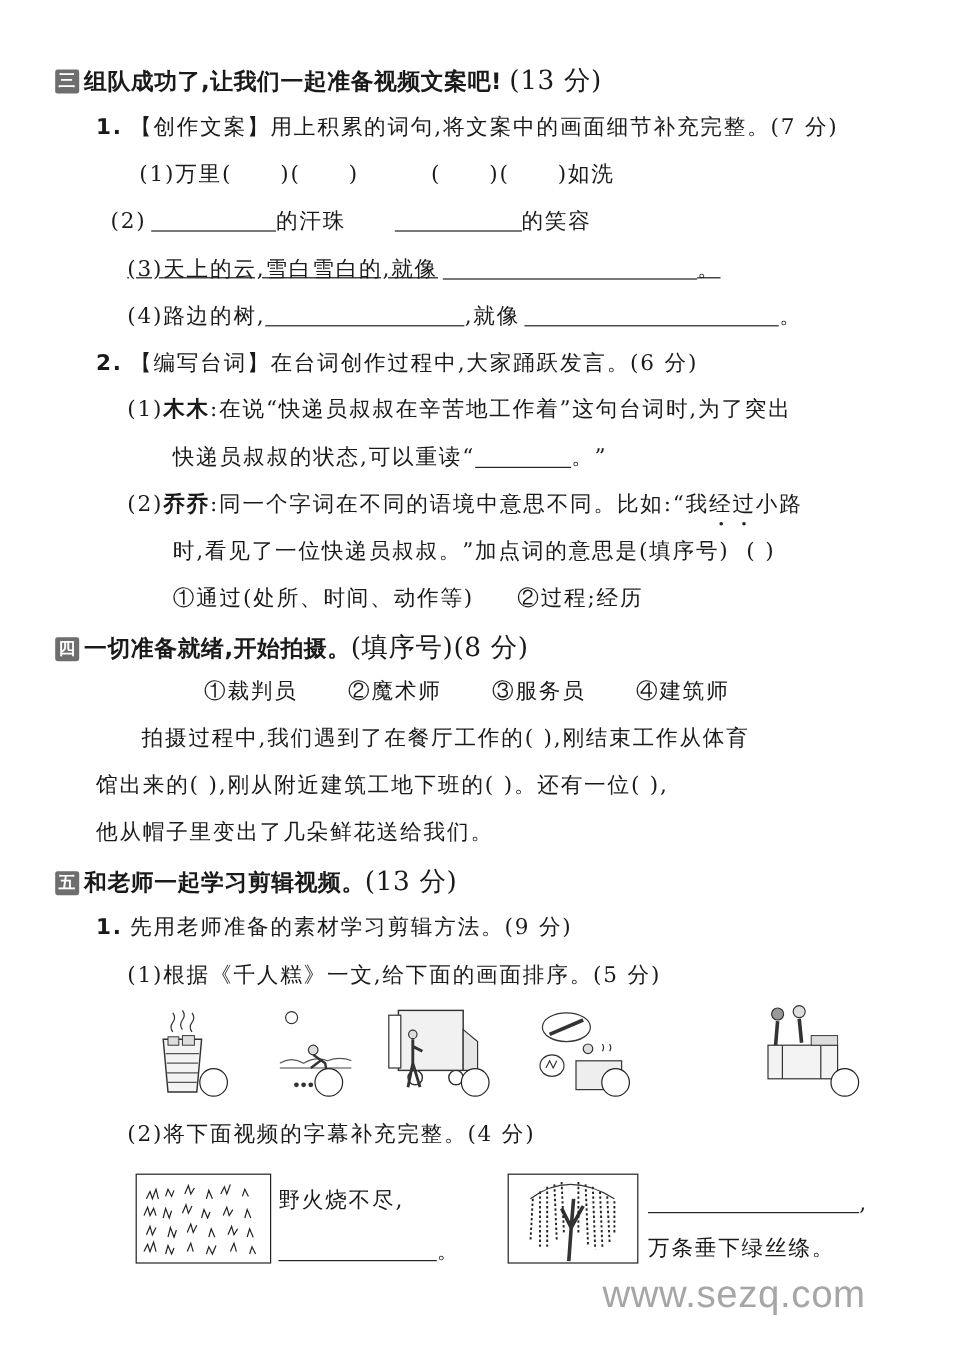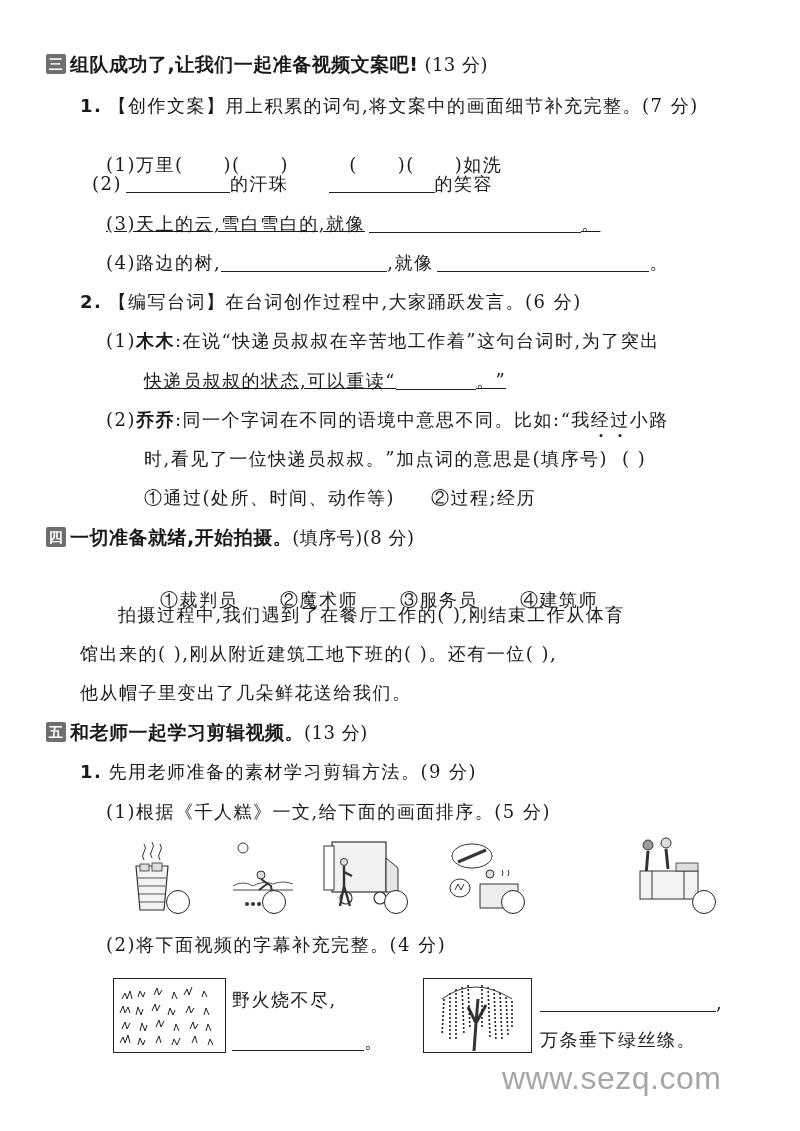--- a/index.html
+++ b/index.html
@@ -12,21 +12,21 @@
   .sec-title {
     font-family: "DejaVu Sans", "Liberation Sans", sans-serif;
     font-weight: bold; font-size: 19px; letter-spacing: 0.5px;
   }
   .sec-badge {
     display: inline-block; width: 20px; height: 20px; background: #6e6e6e; color: #fff;
     font-size: 14px; line-height: 20px; text-align: center; border-radius: 2px;
     vertical-align: 2px; margin-right: 4px; font-weight: bold;
     font-family: "DejaVu Sans", sans-serif;
   }
-  .pts { font-family: "DejaVu Serif", serif; font-weight: normal; font-size: 18px; text-align: right; }
+  .pts { font-family: "DejaVu Serif", serif; font-weight: normal; font-size: 22px; text-align: right; }
   .q { font-size: 18px; letter-spacing: 1.5px; }
   .qnum { font-family: "DejaVu Sans", sans-serif; font-weight: bold; font-size: 18px; margin-right: 6px; }
   .bold-name { font-family: Liberation Sans, sans-serif; font-weight: bold; }
   .blank { display: inline-block; border-bottom: 1.2px solid #222; vertical-align: -3px; height: 18px; }
   .paren-gap { display: inline-block; }
   .dot-em { position: relative; }
   .dot-em::after {
     content: ""; position: absolute; left: 50%; bottom: -7px; width: 3px; height: 3px;
     background: #222; border-radius: 50%; transform: translateX(-50%);
   }
@@ -44,21 +44,21 @@
 <body>
 
 <div class="abs sec-title" style="left:46px; top:52px;">
   <span class="sec-badge">三</span><span>组队成功了,让我们一起准备视频文案吧!</span><span class="pts" style="margin-left:6px;">(13 分)</span>
 </div>
 
 <div class="abs q" style="left:80px; top:94px;">
   <span class="qnum">1.</span><span>【创作文案】用上积累的词句,将文案中的画面细节补充完整。(7 分)</span>
 </div>
 
-<div class="abs q" style="left:106px; top:133px;margin-top:20px;">
+<div class="abs q" style="left:116px; top:133px;">
   <span>(1)</span><span>万里</span><span>(</span><span class="paren-gap" style="width:40px;"></span><span>)</span><span>(</span><span class="paren-gap" style="width:40px;"></span><span>)</span><span class="paren-gap" style="width:60px;"></span><span>(</span><span class="paren-gap" style="width:40px;"></span><span>)</span><span>(</span><span class="paren-gap" style="width:40px;"></span><span>)</span><span>如洗</span>
 </div>
 
 <div class="abs q" style="left:92px; top:172px;">
   <span>(2)</span><span class="blank" style="width:104px; margin-left:4px;"></span><span>的汗珠</span><span class="paren-gap" style="width:40px;"></span><span class="blank" style="width:106px;"></span><span>的笑容</span>
 </div>
 
 <div class="abs q" style="left:106px; top:212px;text-decoration:underline;">
   <span>(3)</span><span>天上的云,雪白雪白的,就像</span><span class="blank" style="width:212px; margin-left:4px;"></span><span>。</span>
 </div>
@@ -67,39 +67,39 @@
   <span>(4)</span><span>路边的树,</span><span class="blank" style="width:166px;"></span><span>,就像</span><span class="blank" style="width:212px; margin-left:4px;"></span><span>。</span>
 </div>
 
 <div class="abs q" style="left:80px; top:290px;">
   <span class="qnum">2.</span><span>【编写台词】在台词创作过程中,大家踊跃发言。(6 分)</span>
 </div>
 
 <div class="abs q" style="left:106px; top:329px;">
   <span>(1)</span><span class="bold-name">木木</span><span>:在说“快递员叔叔在辛苦地工作着”这句台词时,为了突出</span>
 </div>
-<div class="abs q" style="left:144px; top:369px;text-decoration:underline;">
+<div class="abs q" style="left:144px; top:369px;">
   <span>快递员叔叔的状态,可以重读“</span><span class="blank" style="width:80px;"></span><span>。”</span>
 </div>
 
 <div class="abs q" style="left:106px; top:408px;">
   <span>(2)</span><span class="bold-name">乔乔</span><span>:同一个字词在不同的语境中意思不同。比如:“我</span><span class="dot-em">经</span><span class="dot-em">过</span><span>小路</span>
 </div>
 <div class="abs q" style="left:144px; top:447px;">
   <span>时,看见了一位快递员叔叔。”加点词的意思是(填序号)</span><span style="margin-left:14px;">(      )</span>
 </div>
 <div class="abs q" style="left:144px; top:486px;text-align:center;">
   <span>①通过(处所、时间、动作等)</span><span class="paren-gap" style="width:36px;"></span><span>②过程;经历</span>
 </div>
 
 <div class="abs sec-title" style="left:46px; top:525px;">
   <span class="sec-badge">四</span><span>一切准备就绪,开始拍摄。</span><span class="pts">(填序号)(8 分)</span>
 </div>
 
-<div class="abs q" style="left:160px; top:564px;margin-top:24px;">
+<div class="abs q" style="left:170px; top:564px;">
   <span>①裁判员</span><span class="paren-gap" style="width:42px;"></span><span>②魔术师</span><span class="paren-gap" style="width:42px;"></span><span>③服务员</span><span class="paren-gap" style="width:42px;"></span><span>④建筑师</span>
 </div>
 
 <div class="abs q" style="left:118px; top:603px;">拍摄过程中,我们遇到了在餐厅工作的(      ),刚结束工作从体育</div>
 <div class="abs q" style="left:80px; top:642px;text-align:right;">馆出来的(      ),刚从附近建筑工地下班的(      )。还有一位(      ),</div>
 <div class="abs q" style="left:80px; top:681px;">他从帽子里变出了几朵鲜花送给我们。</div>
 
 <div class="abs sec-title" style="left:46px; top:720px;">
   <span class="sec-badge">五</span><span>和老师一起学习剪辑视频。</span><span class="pts">(13 分)</span>
 </div>

